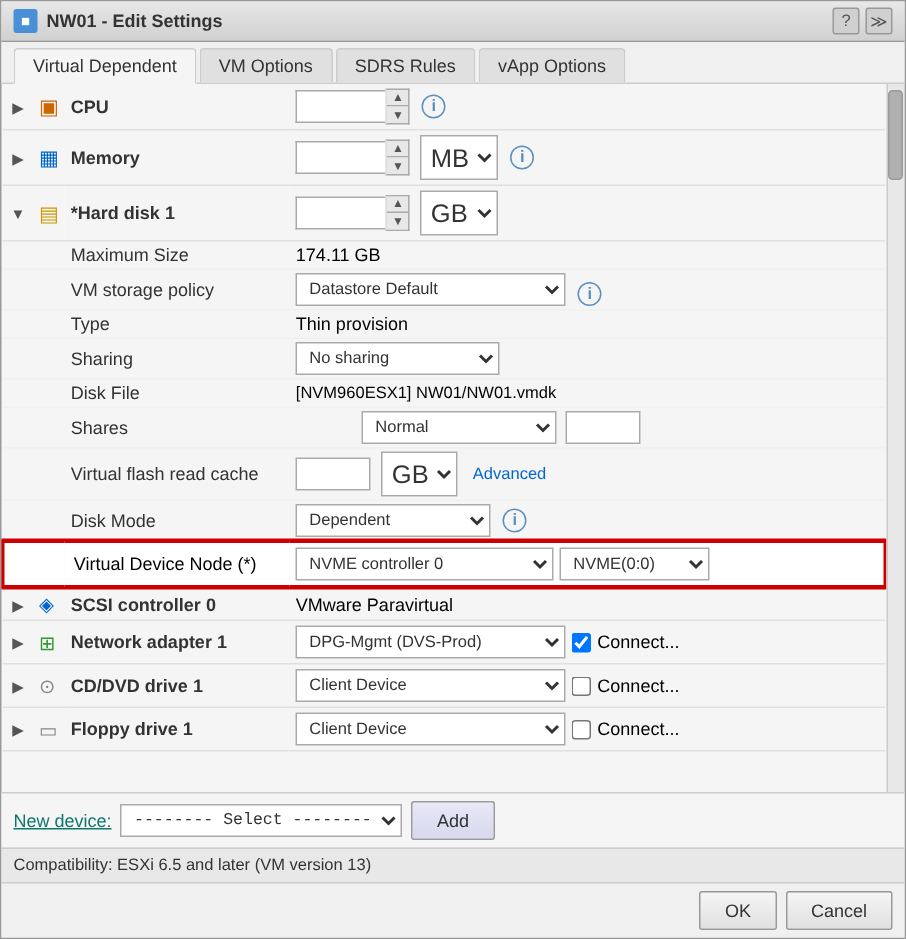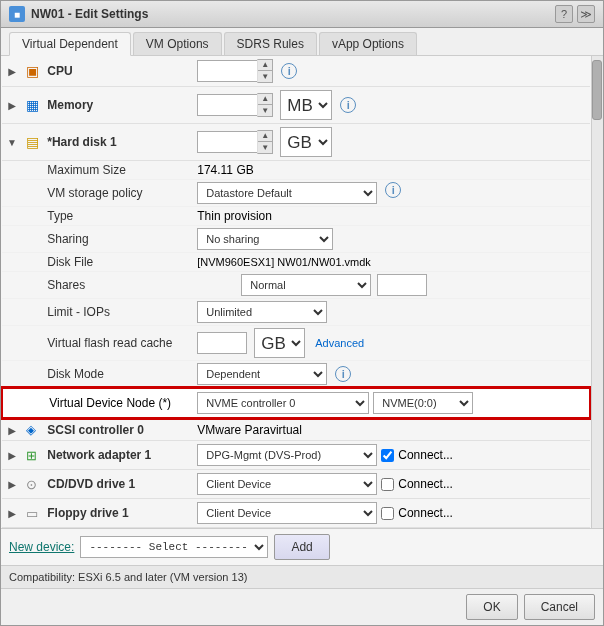--- a/index.html
+++ b/index.html
@@ -431,21 +431,21 @@
               <td></td>
             <td class="sub-label">Maximum Size</td>
             <td class="value-cell">174.11 GB</td>
           </tr>
 
           <tr class="data-row">
             <td></td>
               <td></td>
             <td class="sub-label">VM storage policy</td>
             <td class="value-cell">
-              <div style="display:flex;align-items:flex-start;gap:4px;">
+              <div style="display:flex;align-items:flex-end;gap:4px;">
                 <select class="field-select" style="width:180px;">
                   <option>Datastore Default</option>
                 </select>
                 <span class="info-icon">i</span>
               </div>
             </td>
           </tr>
 
           <tr class="data-row">
             <td></td>
@@ -479,30 +479,20 @@
             <td class="value-cell">
               <div style="display:flex;align-items:center;gap:6px;padding-left:44px;">
                 <select class="field-select" style="width:130px;">
                   <option>Normal</option>
                 </select>
                 <input type="text" class="field-input" style="width: 50px;">
               </div>
             </td>
           </tr>
 
-          <tr class="data-row">
-            <td></td>
-              <td></td>
-            <td class="sub-label">Limit - IOPs</td>
-            <td class="value-cell">
-              <select class="field-select" style="width:130px;">
-                <option>Unlimited</option>
-              </select>
-            </td>
-          </tr>
 
           <tr class="data-row">
             <td></td>
               <td></td>
             <td class="sub-label">Virtual flash read cache</td>
             <td class="value-cell">
               <div style="display:flex;align-items:center;gap:4px;">
                 <input type="text" class="field-input" style="width: 50px;">
                 <select class="unit-select">
                   <option>GB</option>

